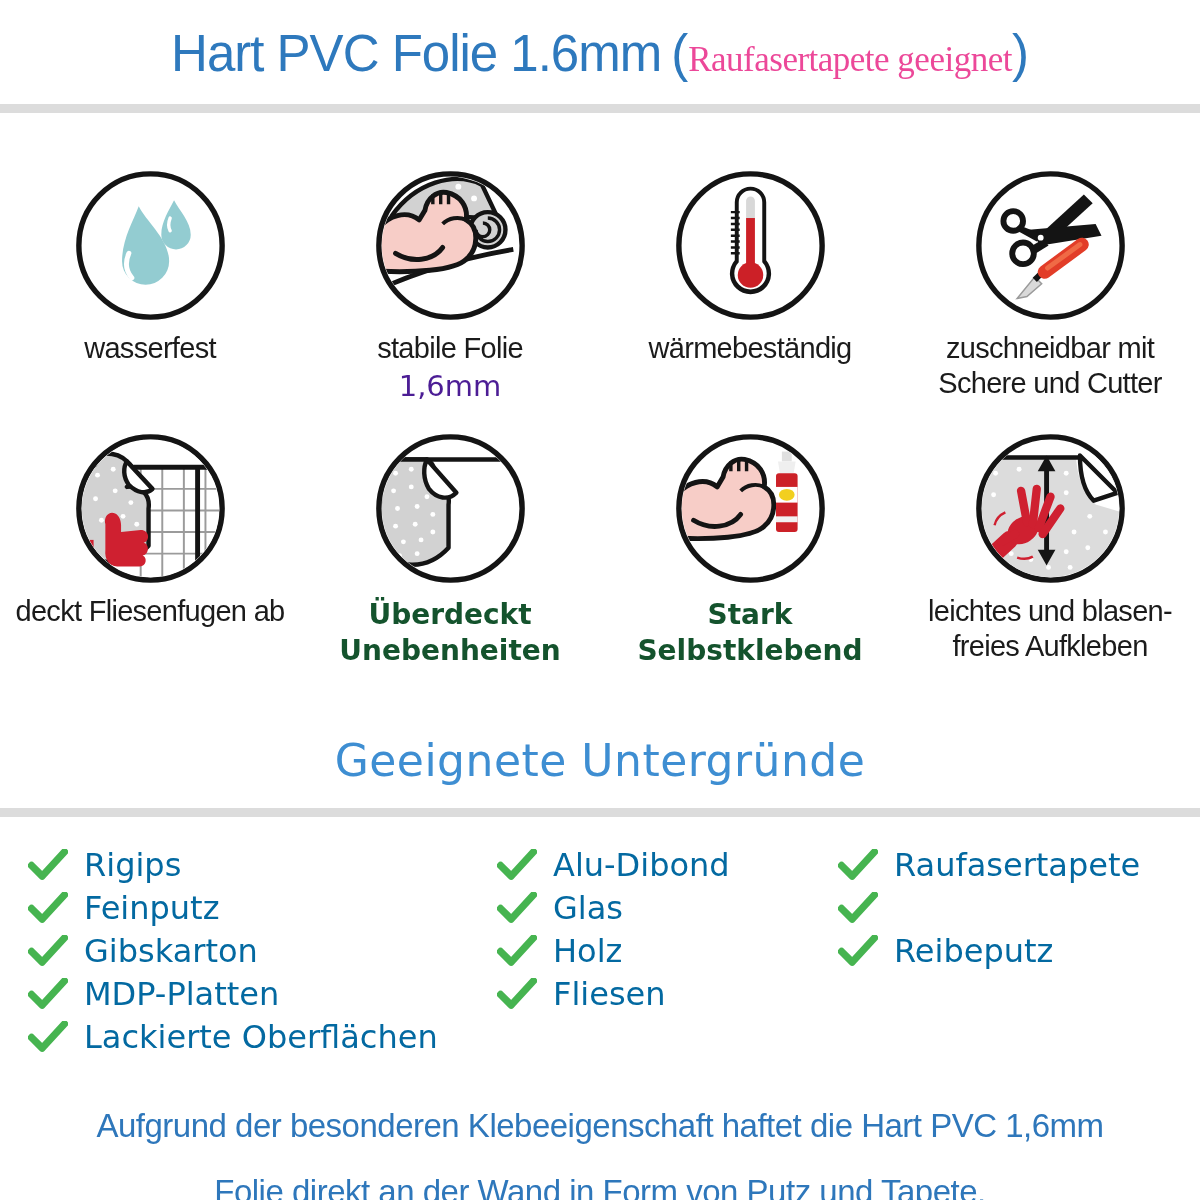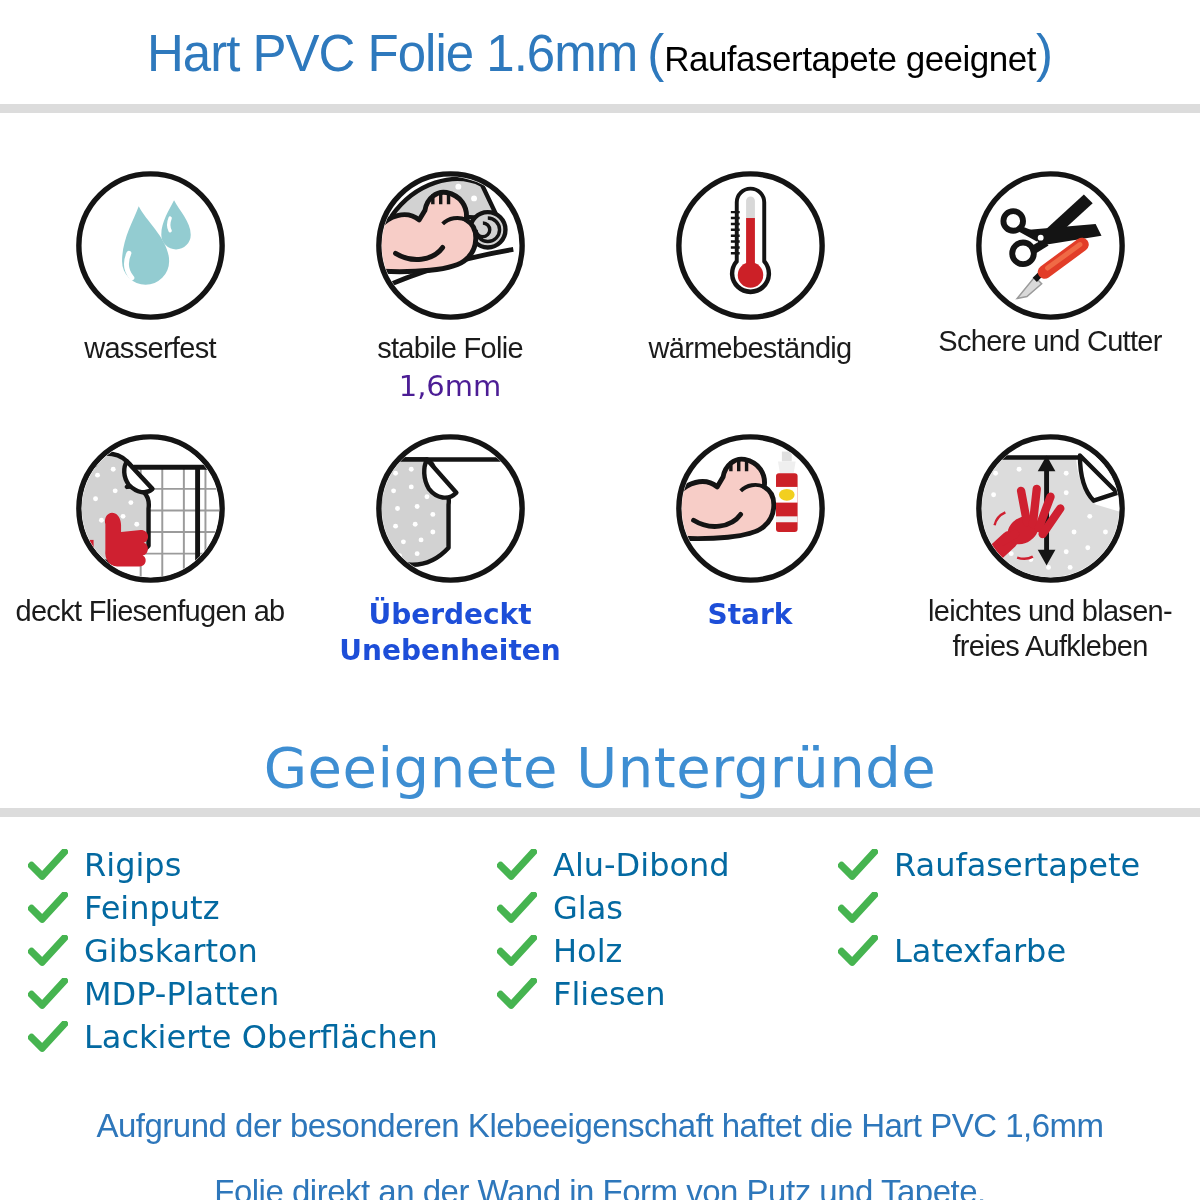--- a/index.html
+++ b/index.html
@@ -2,36 +2,36 @@
 <html><head>
 <meta charset="utf-8">
 <style>
   html,body{margin:0;padding:0;}
   body{width:1200px;height:1200px;background:#ffffff;position:relative;overflow:hidden;
        font-family:"Liberation Sans",sans-serif;}
   .title{position:absolute;top:24px;left:0;width:1200px;text-align:center;white-space:nowrap;}
   .t-main{font-size:51px;color:#2e79bd;letter-spacing:-1px;}
   .t-paren{font-size:51px;color:#2e79bd;}
   .t-paren.open{margin-left:10px;}
-  .t-sub{font-size:35px;color:#000000;letter-spacing:-0.5px;}
+  .t-sub{font-size:35px;color:#ec4899;letter-spacing:-0.5px;font-family:Liberation Serif, serif;}
   .divider{position:absolute;left:0;width:1200px;height:9px;background:#dcdcdc;}
   #div1{top:104px;}
   #div2{top:808px;}
   .features{position:absolute;top:167px;left:0;width:1200px;display:grid;
             grid-template-columns:repeat(4,300px);grid-template-rows:263px auto;justify-items:center;}
   .cell{display:flex;flex-direction:column;align-items:center;width:300px;}
   .ficon{width:157px;height:157px;flex:0 0 auto;}
   .flabel{font-size:29px;color:#1b1b1b;letter-spacing:-0.7px;line-height:1.22;text-align:center;}
   .flabel.gap{margin-top:7px;}
-  .flabel-geo{font-family:"DejaVu Sans",sans-serif;font-weight:bold;font-size:28px;color:#1d4ed8;
+  .flabel-geo{font-family:"DejaVu Sans",sans-serif;font-weight:bold;font-size:28px;color:#14532d;
               line-height:1.3;text-align:center;}
   .flabel-geo.gap{margin-top:10px;}
   .fsub-red{font-family:"DejaVu Sans",sans-serif;font-size:29px;color:#4c1d95;margin-top:3px;text-align:left;}
   .subheading{position:absolute;top:735px;left:0;width:1200px;text-align:center;
-              font-family:"DejaVu Sans",sans-serif;font-size:56px;color:#3e8ed2;letter-spacing:0.5px;}
+              font-family:"DejaVu Sans",sans-serif;font-size:44px;color:#3e8ed2;letter-spacing:0.5px;}
   .checklist{position:absolute;top:843px;left:0;width:1200px;height:225px;
              font-family:"DejaVu Sans",sans-serif;font-size:32px;color:#0369a1;}
   .ccol{position:absolute;top:0;}
   #col1{left:28px;}
   #col2{left:497px;}
   #col3{left:838px;text-align:right;}
   .crow{display:flex;align-items:center;height:43px;gap:16px;white-space:nowrap;}
   .check{width:40px;height:31px;flex:0 0 auto;}
   .note{position:absolute;top:1093px;left:0;width:1200px;text-align:center;color:#2e77bb;
         font-size:33px;letter-spacing:-0.5px;line-height:66px;}
@@ -106,20 +106,21 @@
       <circle cx="42" cy="55" r="10" fill="none" stroke="#141414" stroke-width="6"></circle>
       <circle cx="52" cy="88" r="11" fill="none" stroke="#141414" stroke-width="6"></circle>
       <polygon points="50,60 70,68 66,76 48,66" fill="#141414"></polygon>
       <polygon points="58,82 72,74 78,80 62,90" fill="#141414"></polygon>
       <circle cx="70" cy="72" r="3" fill="#ffffff"></circle>
       <polygon points="46,134 64,112 71,119 56,132" fill="#d9d9d9" stroke="#9a9a9a" stroke-width="1.5"></polygon>
       <line x1="64" y1="115" x2="72" y2="107" stroke="#141414" stroke-width="6"></line>
       <line x1="74" y1="107" x2="112" y2="79" stroke="#e23d28" stroke-width="14" stroke-linecap="round"></line>
       <line x1="77" y1="103" x2="110" y2="79" stroke="#f06a45" stroke-width="5" stroke-linecap="round"></line>
     </svg>
+    <div class="flabel gap">zuschneidbar mit</div>
     <div class="flabel">Schere und Cutter</div>
   </div>
 
   <div class="cell">
     <svg class="ficon" viewBox="0 0 160 160">
       <defs>
           <clipPath id="c5">
             <circle cx="80" cy="80" r="70"></circle>
           </clipPath>
         </defs>
@@ -200,20 +201,21 @@
         <path d="M94,58 C86,54 76,56 70,62" stroke="#141414" stroke-width="4" fill="none"></path>
         <rect x="112" y="22" width="10" height="10" fill="#e0e0e0"></rect>
         <polygon points="108,32 126,32 124,44 110,44" fill="#efefef"></polygon>
         <rect x="106" y="44" width="22" height="60" rx="3" fill="#cc2128"></rect>
         <rect x="106" y="58" width="22" height="16" fill="#ffffff"></rect>
         <ellipse cx="117" cy="66" rx="8" ry="6" fill="#f2cf1f"></ellipse>
         <rect x="106" y="88" width="22" height="6" fill="#f1f1f1"></rect>
       </g>
     </svg>
     <div class="flabel-geo gap">Stark</div>
+    <div class="flabel-geo">Selbstklebend</div>
   </div>
 
   <div class="cell">
     <svg class="ficon" viewBox="0 0 160 160">
       <defs>
           <clipPath id="c8">
             <circle cx="80" cy="80" r="70"></circle>
           </clipPath>
         </defs>
       <circle cx="80" cy="80" r="73" fill="#ffffff" stroke="#141414" stroke-width="5.5"></circle>
@@ -333,21 +335,21 @@
       </div>
     <div class="crow">
         <svg class="check" viewBox="0 0 40 32">
           <path d="M3,17 L14,28 L37,3" fill="none" stroke="#46b450" stroke-width="7.5" stroke-linecap="round" stroke-linejoin="round"></path>
         </svg>
       </div>
     <div class="crow">
         <svg class="check" viewBox="0 0 40 32">
           <path d="M3,17 L14,28 L37,3" fill="none" stroke="#46b450" stroke-width="7.5" stroke-linecap="round" stroke-linejoin="round"></path>
         </svg>
-        <span>Latexfarbe</span>
+        <span>Reibeputz</span>
       </div>
   </div>
 </div>
 
 <div class="note">
   <div>Aufgrund der besonderen Klebeeigenschaft haftet die Hart PVC 1,6mm</div>
   <div>Folie direkt an der Wand in Form von Putz und Tapete.</div>
 </div>
 
 </body></html>

